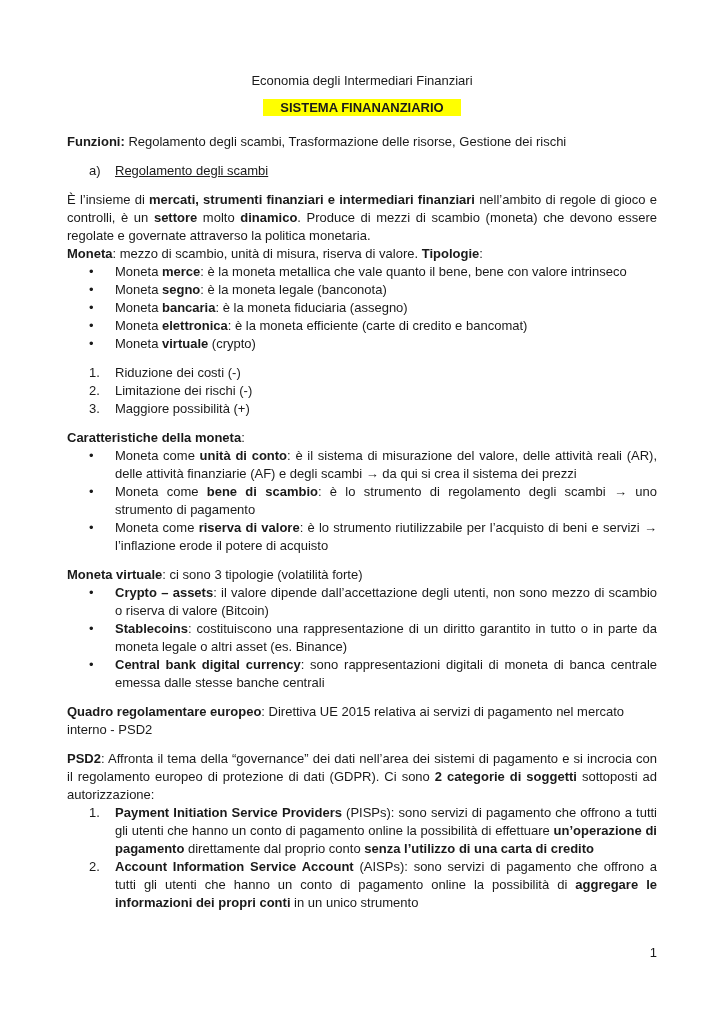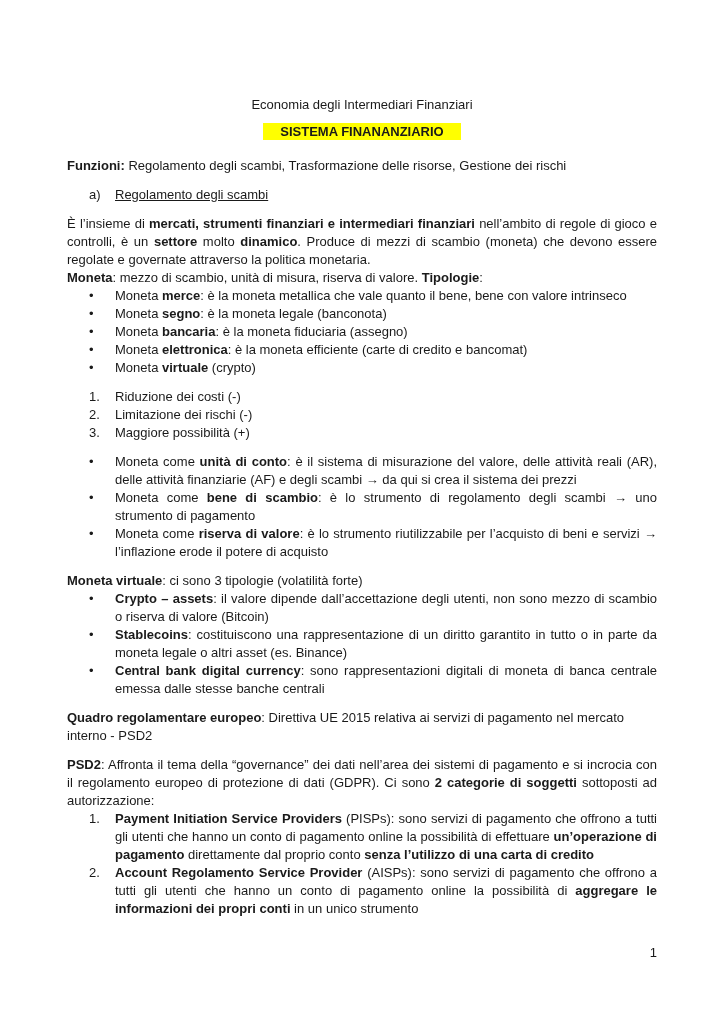--- a/index.html
+++ b/index.html
@@ -10,21 +10,21 @@
     color: #1a1a1a;
   }
   .page {
     position: relative;
     width: 724px; height: 1024px;
     background: #ffffff;
     overflow: hidden;
   }
   .content {
     position: absolute;
-    left: 67px; top: 96px;
+    left: 67px; top: 72px;
     width: 590px;
     font-size: 13px;
     line-height: 18px;
   }
   .blk { margin: 0 0 11px 0; }
   .nogap { margin-bottom: 0; }
   .center { text-align: center; }
   .justify { text-align: justify; }
   .b { font-weight: 700; }
   .u { text-decoration: underline; }
@@ -100,20 +100,21 @@
       <div class="li">
           <span class="marker">2.</span>
           <div class="li-text">Limitazione dei rischi (-)</div>
         </div>
       <div class="li">
           <span class="marker">3.</span>
           <div class="li-text">Maggiore possibilità (+)</div>
         </div>
     </div>
 
+    <div class="nogap"><span class="b">Caratteristiche della moneta</span><span>:</span></div>
 
     <div class="list">
       <div class="li">
           <span class="marker">•</span>
           <div class="li-text justify"><span>Moneta come </span><span class="b">unità di conto</span><span>: è il sistema di misurazione del valore, delle attività reali (AR), delle attività finanziarie (AF) e degli scambi → da qui si crea il sistema dei prezzi</span></div>
         </div>
       <div class="li">
           <span class="marker">•</span>
           <div class="li-text justify"><span>Moneta come </span><span class="b">bene di scambio</span><span>: è lo strumento di regolamento degli scambi → uno strumento di pagamento</span></div>
         </div>
@@ -144,20 +145,20 @@
 
     <div class="nogap justify"><span class="b">PSD2</span><span>: Affronta il tema della “governance” dei dati nell’area dei sistemi di pagamento e si incrocia con il regolamento europeo di protezione di dati (GDPR). Ci sono </span><span class="b">2 categorie di soggetti</span><span> sottoposti ad autorizzazione:</span></div>
 
     <div class="list">
       <div class="li">
           <span class="marker">1.</span>
           <div class="li-text justify"><span class="b">Payment Initiation Service Providers</span><span> (PISPs): sono servizi di pagamento che offrono a tutti gli utenti che hanno un conto di pagamento online la possibilità di effettuare </span><span class="b">un’operazione di pagamento</span><span> direttamente dal proprio conto </span><span class="b">senza l’utilizzo di una carta di credito</span></div>
         </div>
       <div class="li">
           <span class="marker">2.</span>
-          <div class="li-text justify"><span class="b">Account Regolamento Service Provider</span><span> (AISPs): sono servizi di pagamento che offrono a tutti gli utenti che hanno un conto di pagamento online la possibilità di </span><span class="b">aggregare le informazioni dei propri conti</span><span> in un unico strumento</span></div>
+          <div class="li-text justify"><span class="b">Account Information Service Account</span><span> (AISPs): sono servizi di pagamento che offrono a tutti gli utenti che hanno un conto di pagamento online la possibilità di </span><span class="b">aggregare le informazioni dei propri conti</span><span> in un unico strumento</span></div>
         </div>
     </div>
 
   </div>
 
   <div class="page-num">1</div>
 </div>
 
 </body></html>

